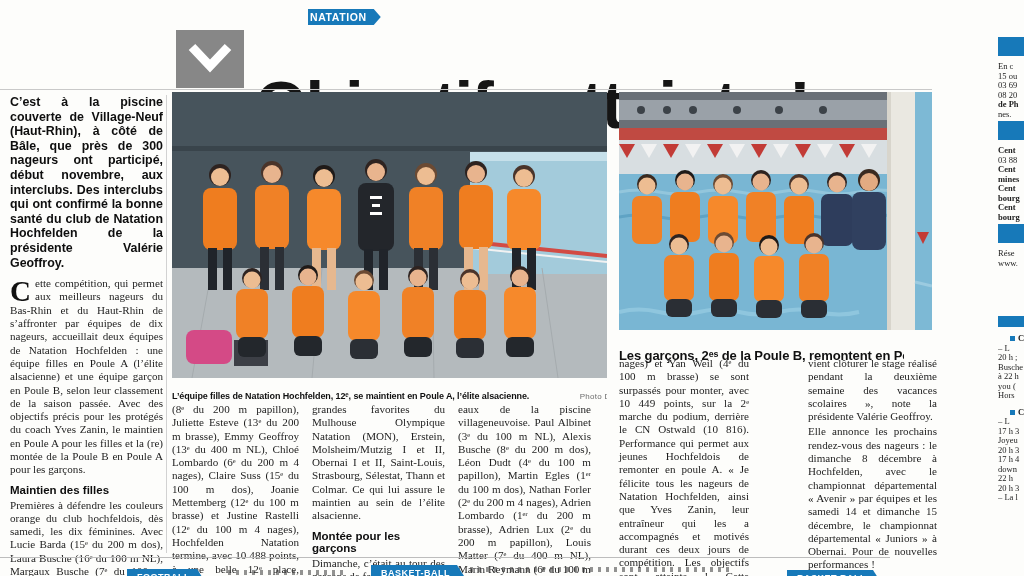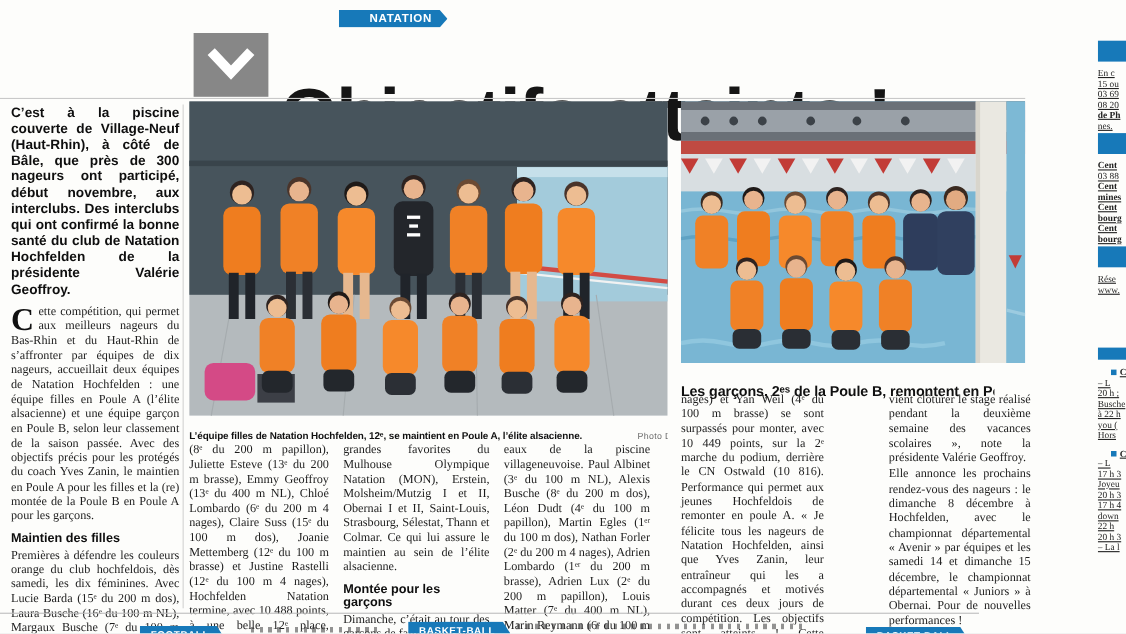--- a/index.html
+++ b/index.html
@@ -1,21 +1,21 @@
 <!DOCTYPE html>
 <html><head>
 <meta charset="utf-8">
 <style>
   html,body{margin:0;padding:0;background:#e9e9e9;}
   .page{position:relative;width:1024px;height:576px;background:#fdfdfb;overflow:hidden;
         font-family:"Liberation Serif",serif;color:#1d1d1d;}
   
   .kicker{position:absolute;left:308px;top:9px;display:flex;align-items:center;gap:9px;}
   .kicker-badge{background:#1779b9;color:#fff;font:700 10.5px "Liberation Sans",sans-serif;
-        letter-spacing:.6px;padding:2px 14px 2px 28px;
+        letter-spacing:.6px;padding:2px 14px 2px 2px;
         clip-path:polygon(0 0,calc(100% - 7px) 0,100% 50%,calc(100% - 7px) 100%,0 100%);}
   .kicker-text{font:700 13px "Liberation Sans",sans-serif;color:#111;}
   .section-marker{position:absolute;left:176px;top:30px;width:68px;height:58px;background:#878787;}
   .headline{position:absolute;left:255px;top:26px;font-family:"Liberation Sans",sans-serif;
         font-weight:900;font-size:67px;line-height:1;letter-spacing:-1.5px;color:#151515;}
   .rule-top{position:absolute;left:0;top:89px;width:932px;height:1px;background:#c9c9c9;}
   .rule-bottom{position:absolute;left:0;top:557px;width:890px;height:1px;background:#bdbdbd;}
   .vrule{position:absolute;width:1px;background:#d2d2d2;}
   
   .col{position:absolute;text-align:justify;font-size:11.1px;line-height:13.3px;}
@@ -30,21 +30,21 @@
   .caption .credit{font:400 8px "Liberation Sans",sans-serif;color:#6d6d6d;letter-spacing:.3px;padding-left:48px;}
   .cap2{font-size:13px;}
   
   .bottom-badge{position:absolute;background:#1779b9;color:#fff;font:700 9px "Liberation Sans",sans-serif;
         letter-spacing:.5px;padding:3px 14px 3px 10px;height:16px;
         clip-path:polygon(0 0,calc(100% - 7px) 0,100% 50%,calc(100% - 7px) 100%,0 100%);}
   .smudge{position:absolute;height:5px;opacity:.55;
         background:repeating-linear-gradient(90deg,#3a3a3a 0 3px,transparent 3px 8px);}
   
   .sidebar{position:absolute;left:998px;top:35px;width:26px;height:541px;overflow:hidden;
-        font:8.5px/9.5px "Liberation Serif",serif;color:#222;white-space:nowrap;text-decoration:underline;}
+        font:8.5px/9.5px "Liberation Serif",serif;color:#222;white-space:nowrap;}
   .sb-item{display:block;}
   .sb-item.bar{height:19px;background:#1779b9;margin:2px 0 6px;}
   .sb-item.bar2{height:11px;background:#1779b9;margin:2px 0 5px;}
   .sb-item.gap{height:46px;}
   .sb-item.b{font-weight:700;}
   .sb-item.cine{font-weight:700;margin-top:7px;margin-left:12px;}
   .sb-item.cine::before{content:"";display:inline-block;width:5px;height:5px;background:#1779b9;margin-right:3px;}
   
 </style>
 </head>

